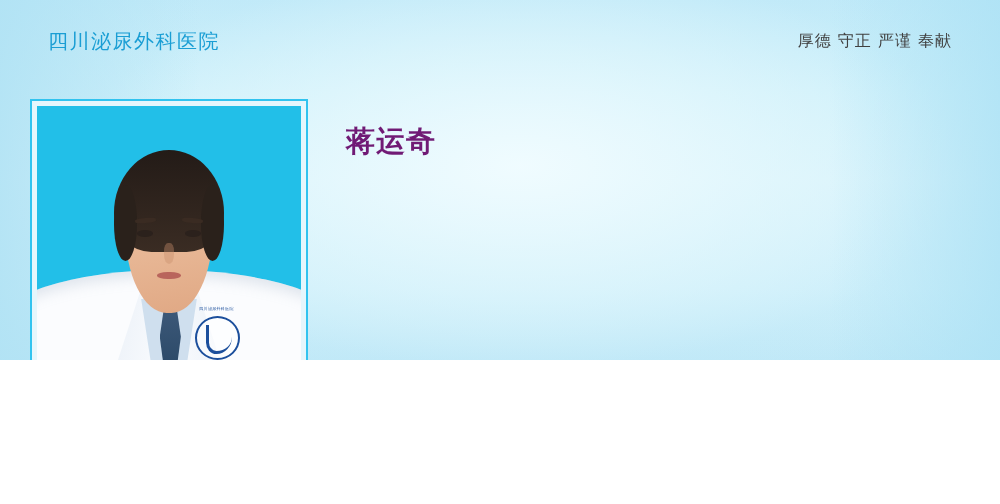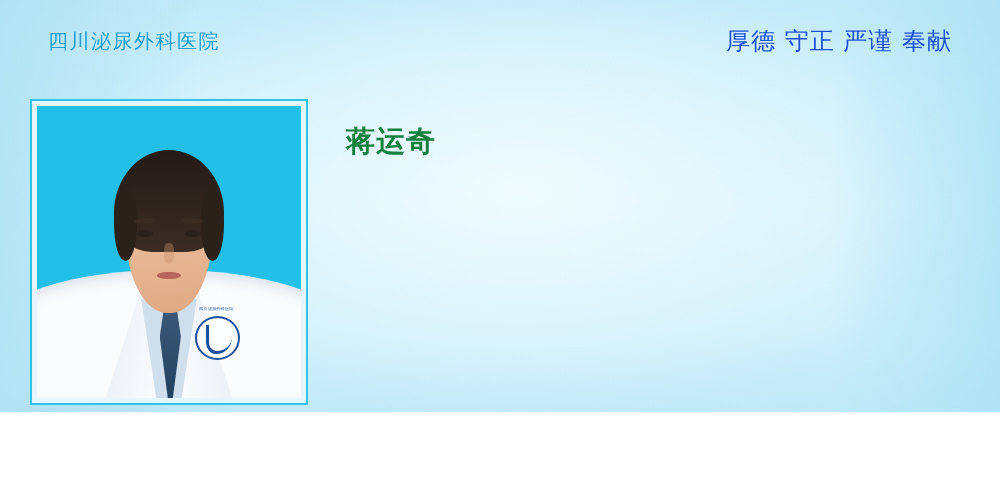--- a/index.html
+++ b/index.html
@@ -5,21 +5,21 @@
 <style>
   * { margin:0; padding:0; box-sizing:border-box; }
 
   html, body {
     width:1000px; height:504px;
     font-family:"DejaVu Sans", sans-serif;
   }
 
   .page {
     position:relative;
-    width:1000px; height:412px;
+    width:1000px; height:360px;
     overflow:hidden;
     background:#c3ebf8;
   }
 
   
   .bg-base {
     position:absolute; inset:0;
     background:linear-gradient(180deg,#bfe9f8 0%, #cdf0fa 25%, #d8f3fb 50%, #cdeffa 80%, #bfe8f7 100%);
   }
   .bg-glow {
@@ -40,21 +40,21 @@
     position:absolute; left:0; top:0; width:1000px; height:82px;
     display:flex; align-items:center; justify-content:space-between;
     padding:0 48px;
     z-index:4;
   }
   .hospital-name {
     font-size:20px; letter-spacing:1.5px; color:#1a9ed4;
     white-space:nowrap;
   }
   .motto {
-    font-size:24px; letter-spacing:1px; color:#1d4ed8;
+    font-size:16px; letter-spacing:1px; color:#404040;
     white-space:nowrap;
   }
 
   
   .photo-frame {
     position:absolute; left:30px; top:99px;
     width:278px; height:306px;
     border:2px solid #31c3ef;
     background:#e5f6fc;
     padding:5px;
@@ -155,21 +155,21 @@
     overflow:hidden; white-space:nowrap;
   }
 
   
   .info {
     position:absolute; left:346px; top:122px; width:624px;
     z-index:5;
   }
   .name-row {
     display:flex; align-items:baseline;
-    font-size:29px; font-weight:bold; color:#15803d;
+    font-size:29px; font-weight:bold; color:#701a75;
     letter-spacing:1px; white-space:nowrap;
     margin-bottom:23px;
   }
   .doctor-name { margin-right:40px; }
   .department  { margin-right:34px; }
   .rank        { }
 
   .bio { }
   .bio-line {
     font-size:16.5px; color:#3a3a3a; line-height:42px;

